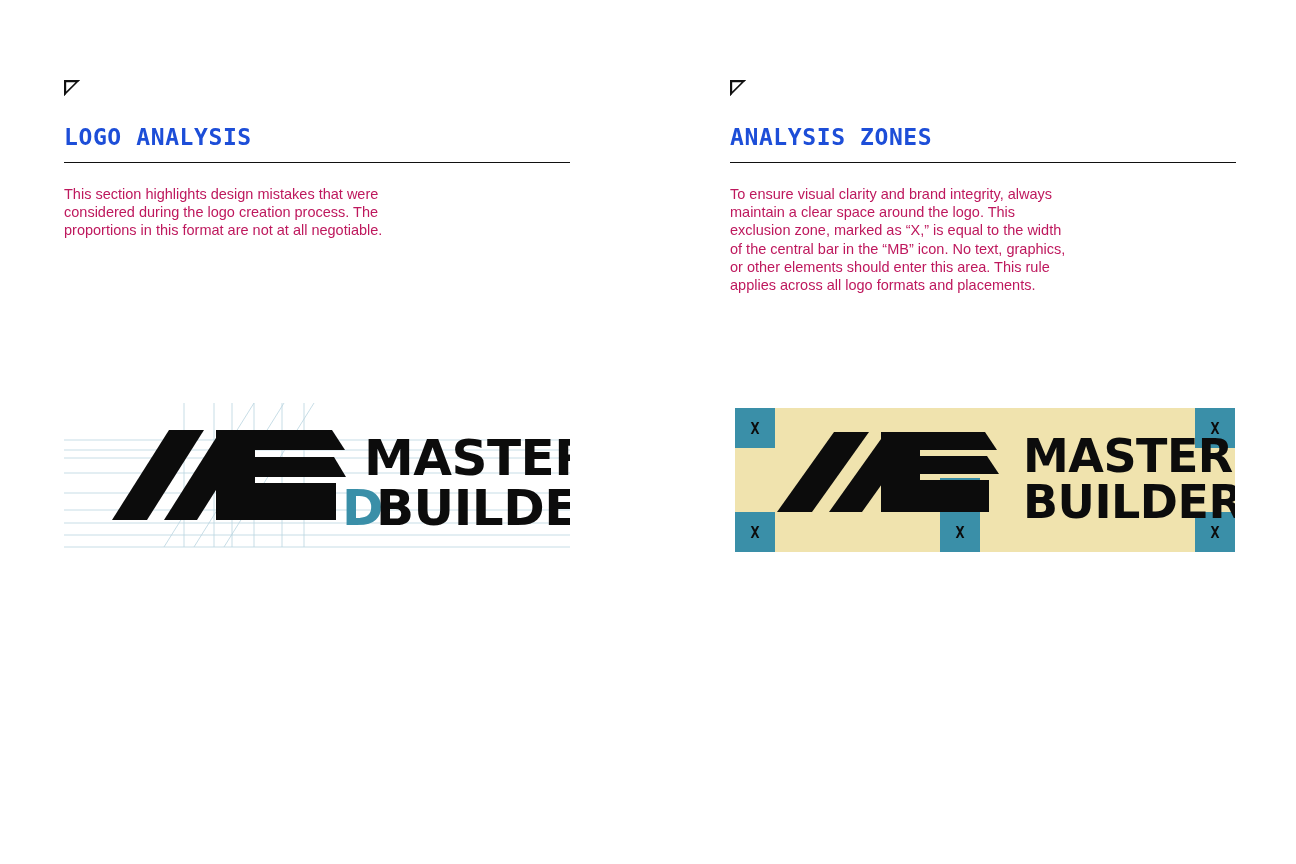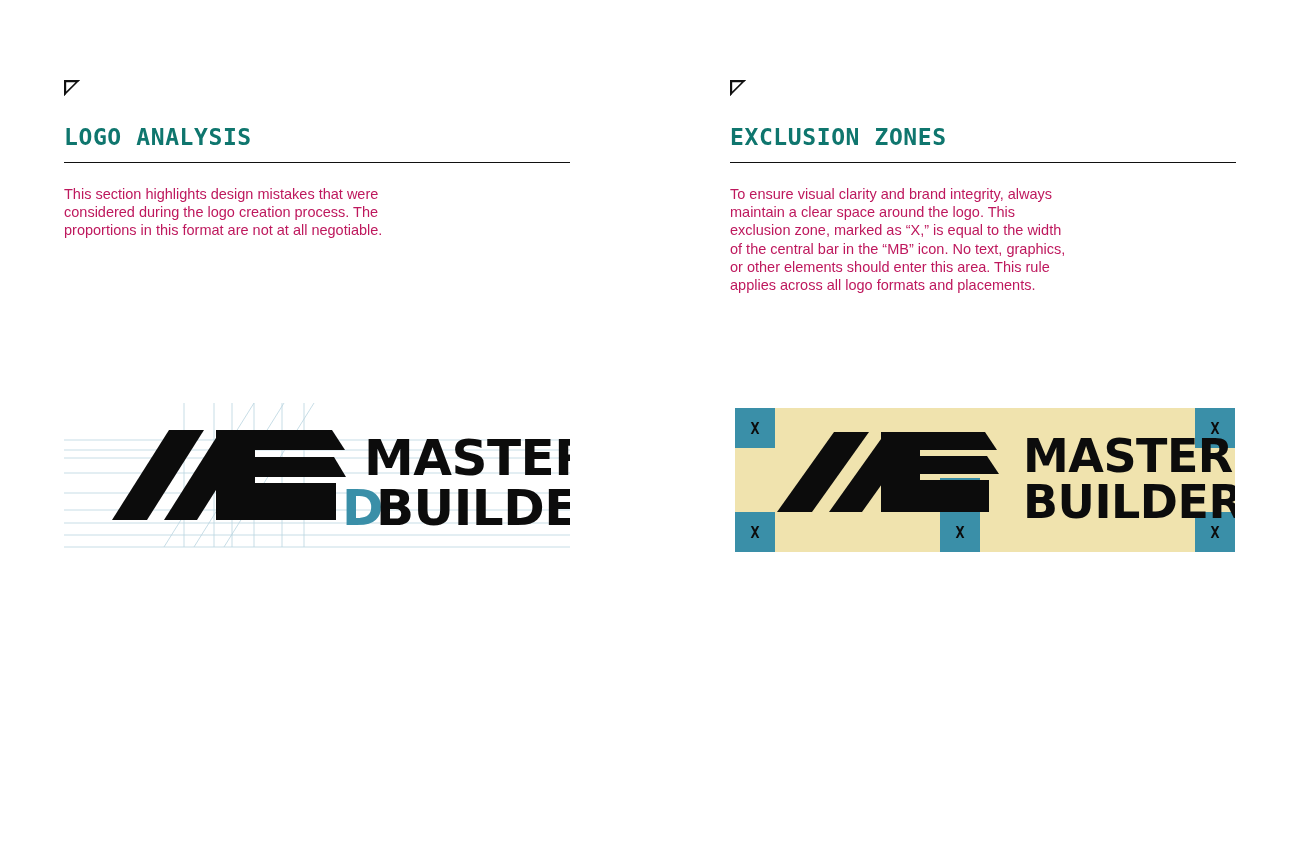--- a/index.html
+++ b/index.html
@@ -30,21 +30,21 @@
     position: relative;
   }
   .corner-mark svg { display: block; }
 
   .panel-title {
     font-family: "DejaVu Sans Mono", monospace;
     font-size: 23px;
     font-weight: bold;
     letter-spacing: 0.6px;
     margin: 26px 0 0 0;
-    color: #0f766e;
+    color: #1d4ed8;
     white-space: nowrap;
   }
   .title-rule {
     margin-top: 12px;
     border-top: 1.5px solid #111111;
     width: 506px;
   }
   .panel-right .title-rule { width: 506px; }
 
   .body-copy {
@@ -137,21 +137,21 @@
 </div>
 
 <div class="panel panel-right">
   <div class="corner-mark">
     <svg width="18" height="18" viewBox="0 0 18 18" aria-hidden="true">
       <path d="M0 0 H16 L0 16 Z" fill="#111111"></path>
       <path d="M2.2 2.2 H11.5 L2.2 11.5 Z" fill="#ffffff"></path>
       <path d="M0 0 H16 L14.2 1.8 H1.8 V14.2 L0 16 Z" fill="#111111"></path>
     </svg>
   </div>
-  <h1 class="panel-title">EXCLUSION ZONES</h1>
+  <h1 class="panel-title">ANALYSIS ZONES</h1>
   <div class="title-rule"></div>
   <p class="body-copy">To ensure visual clarity and brand integrity, always maintain a clear space around the logo. This exclusion zone, marked as “X,” is equal to the width of the central bar in the “MB” icon. No text, graphics, or other elements should enter this area. This rule applies across all logo formats and placements.</p>
 </div>
 
 <div class="art art-right">
   <svg width="500" height="160" viewBox="0 0 500 160" aria-hidden="true">
 
     <rect x="0" y="8" width="500" height="144" fill="#f0e3ae"></rect>
 
     <g>

